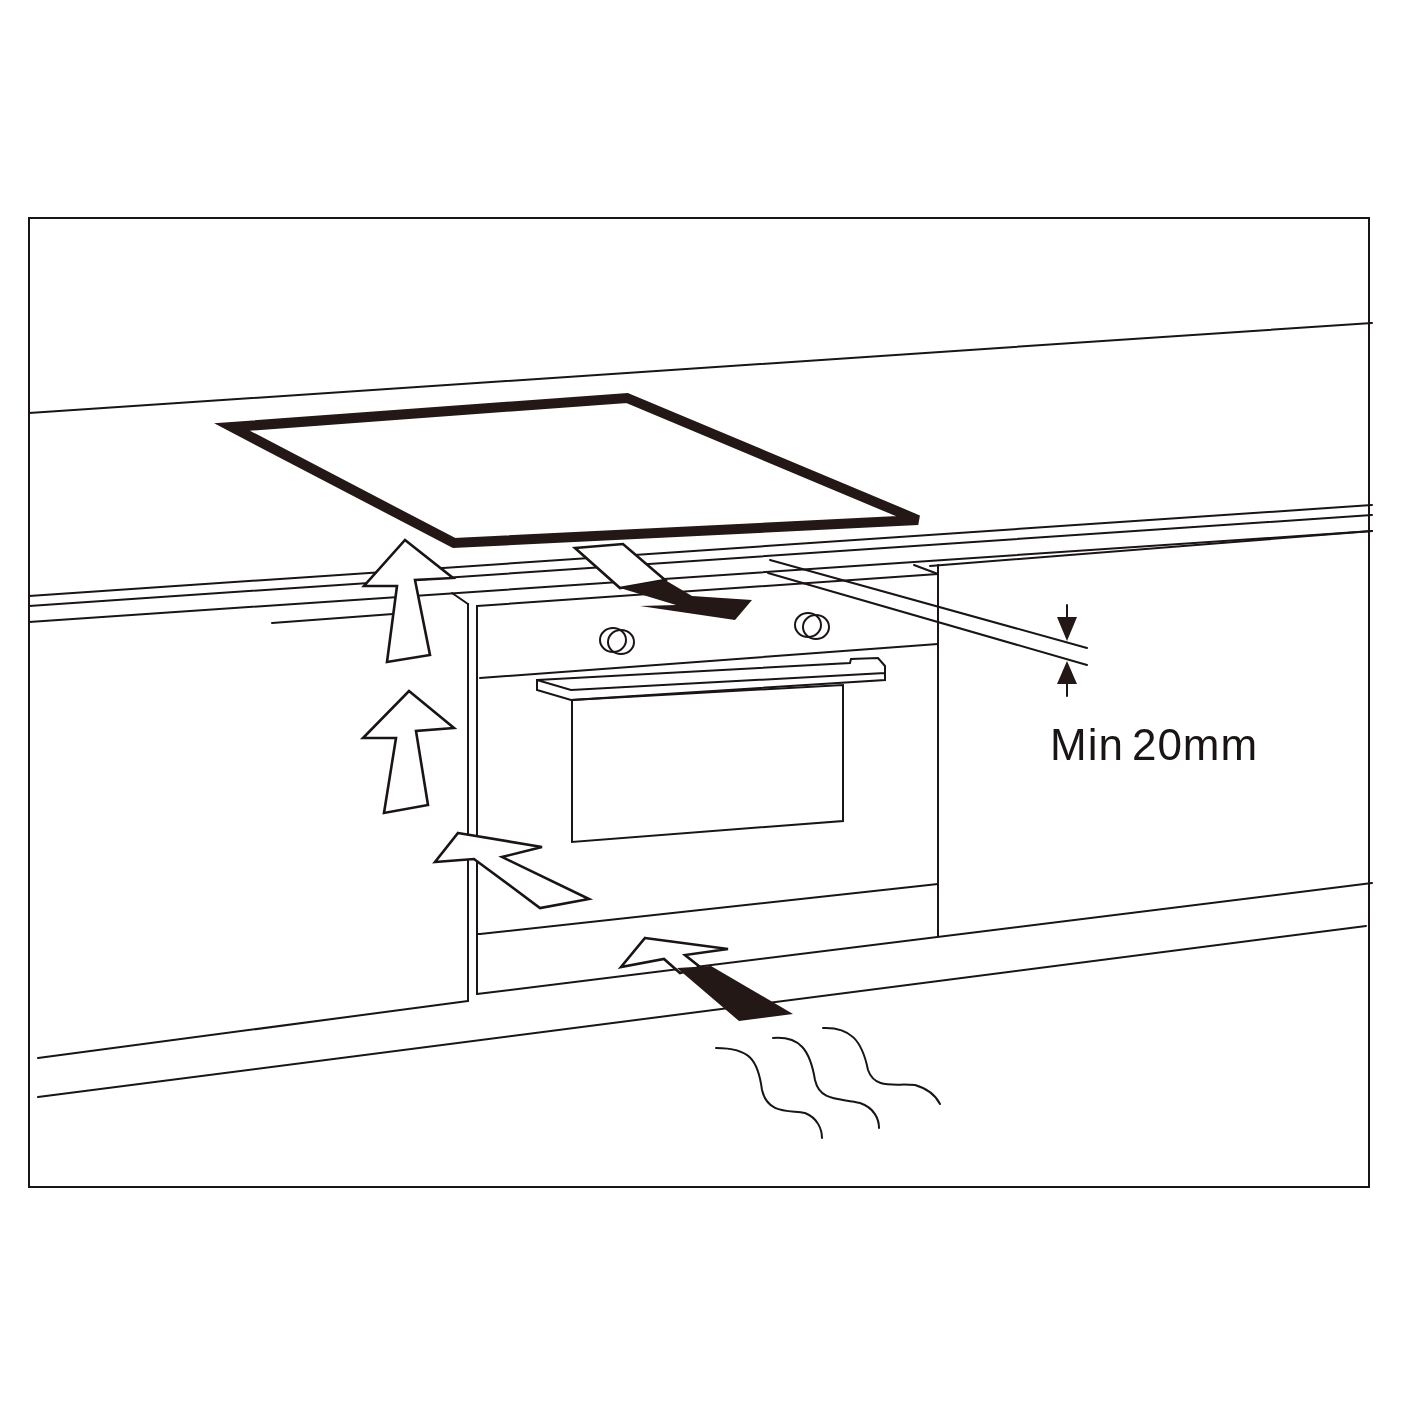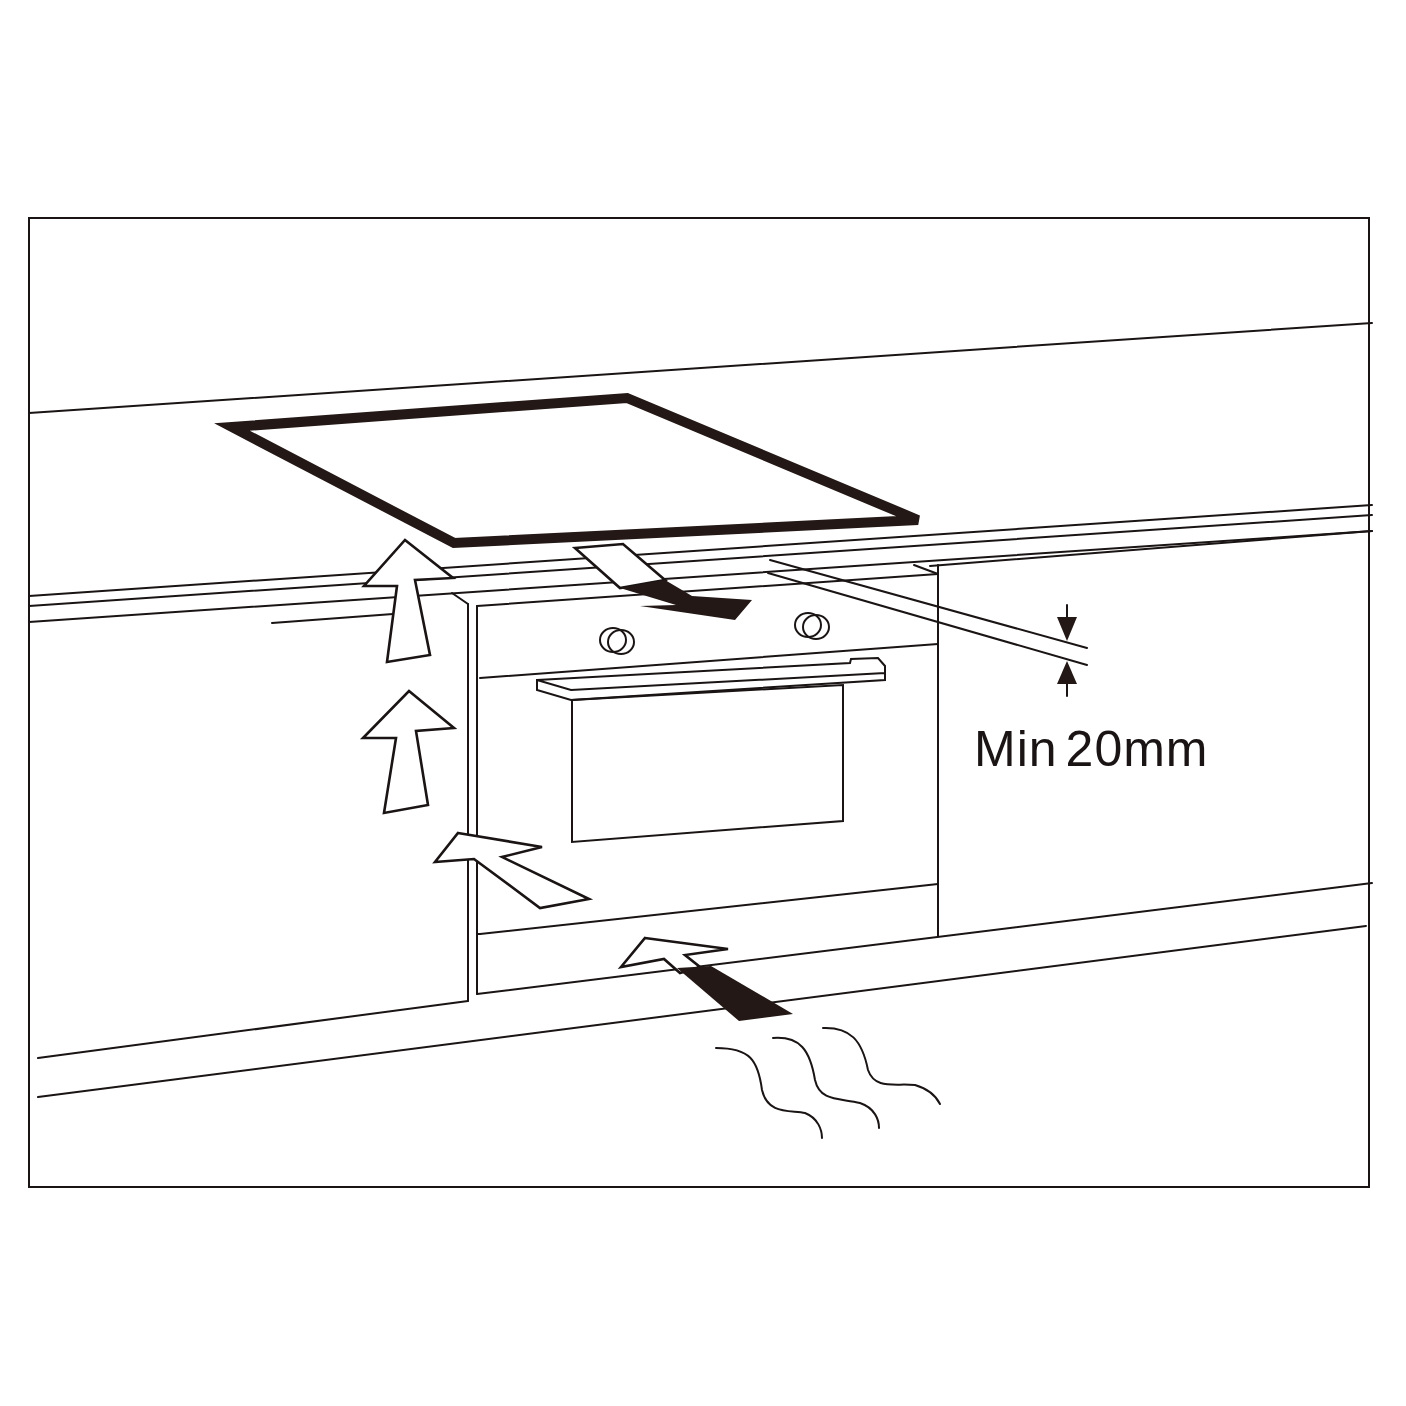--- a/index.html
+++ b/index.html
@@ -4,22 +4,22 @@
 <style>
   html, body { margin: 0; padding: 0; background: #ffffff; }
   body { width: 1406px; height: 1406px; position: relative; overflow: hidden; font-family: "Liberation Sans", sans-serif; }
   #diagram { position: absolute; left: 0; top: 0; width: 1406px; height: 1406px; }
   .ln { stroke: #1a1414; stroke-width: 2; fill: none; stroke-linecap: round; stroke-linejoin: miter; }
   .thin { stroke: #1a1414; stroke-width: 2; fill: none; }
   .outline-arrow { stroke: #1a1414; stroke-width: 2.6; fill: #ffffff; stroke-linejoin: miter; }
   .solid { fill: #231815; stroke: none; }
   .hob { stroke: #231815; stroke-width: 10; fill: #ffffff; stroke-linejoin: miter; }
   .label {
-    position: absolute; left: 974px; top: 720px;
-    font-size: 50px; color: #1a1414; letter-spacing: 1px; white-space: nowrap;
+    position: absolute; left: 1050px; top: 720px;
+    font-size: 44px; color: #1a1414; letter-spacing: 1px; white-space: nowrap;
     font-family: "Liberation Sans", sans-serif;
   }
 </style>
 </head>
 <body>
 
 <svg id="diagram" viewBox="0 0 1406 1406" xmlns="http://www.w3.org/2000/svg">
 
   <rect x="29" y="218" width="1340" height="969" class="thin"></rect>
 

